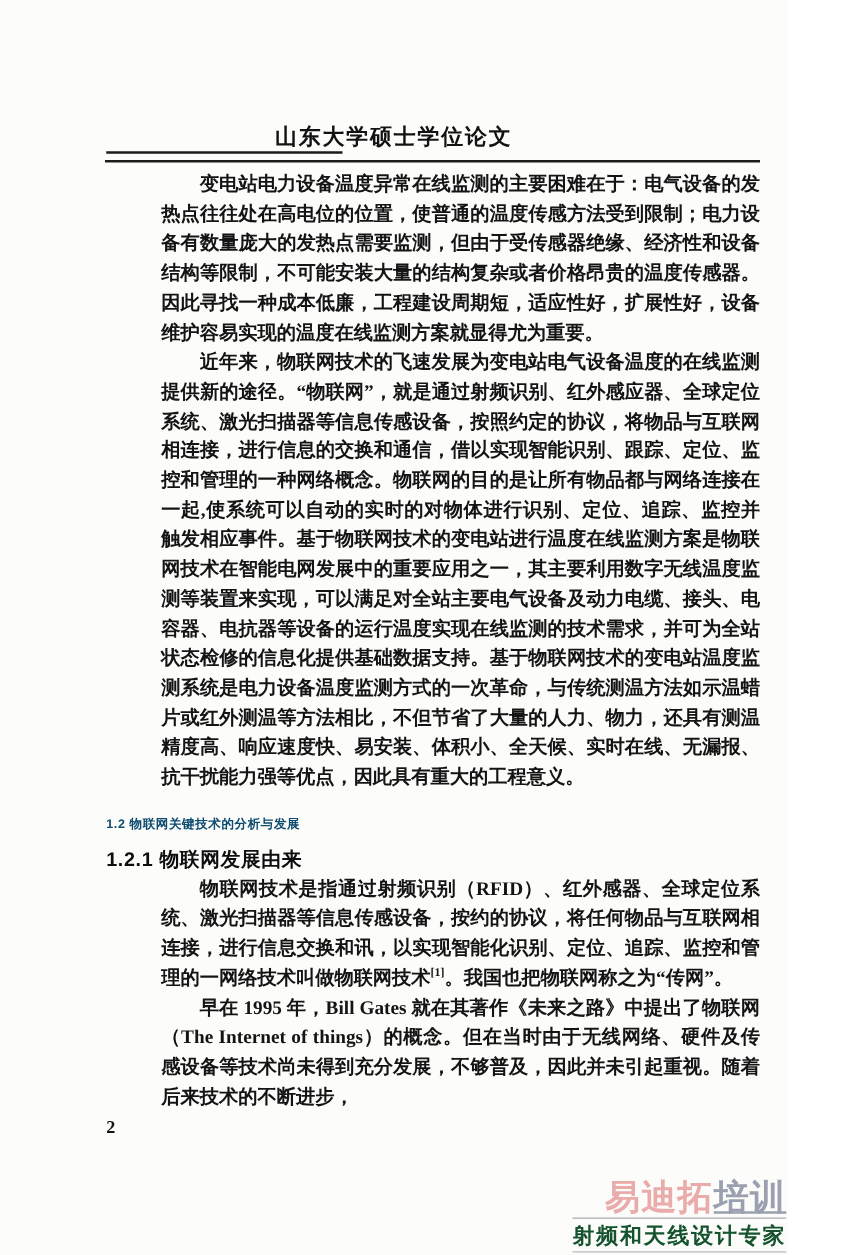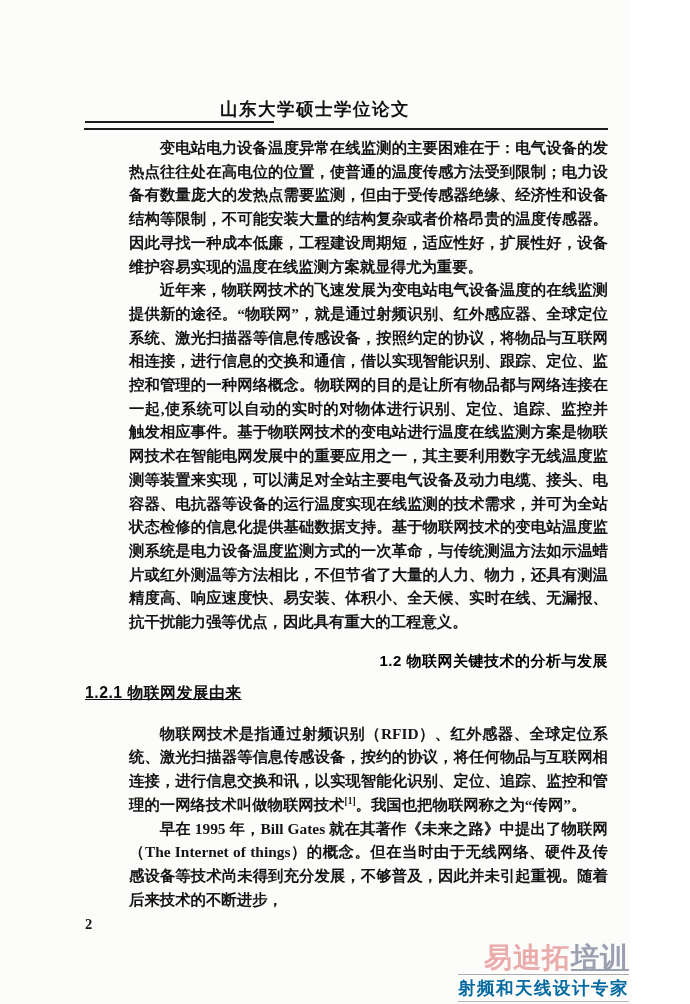--- a/index.html
+++ b/index.html
@@ -49,35 +49,33 @@
   }
   .content p.indent { text-indent: 2em; margin-left: 44px; }
   sup.ref {
     font-size: 9.5px;
     vertical-align: super;
     line-height: 0;
     font-weight: 600;
   }
   h2.section {
     margin: 18px 0 12px 0;
-    font-size: 15px;
+    font-size: 10px;
     font-weight: 700;
-    color: #000000;
+    color: #0c4a6e;
     font-family: "Liberation Sans", sans-serif;
     letter-spacing: 0.5px;
-    text-align: right;
   }
   h3.subsection {
-    margin: 0 0 18px 0;
+    margin: 0 0 1px 0;
     font-size: 15.8px;
     font-weight: 700;
     color: #0e0e0e;
     font-family: "Liberation Sans", sans-serif;
     letter-spacing: 0.5px;
-    text-decoration: underline;
   }
   .pagenum {
     margin-top: 5px;
     font-size: 14.5px;
     font-weight: 700;
     color: #141414;
   }
   .watermark {
     position: absolute;
     right: 0px; bottom: 2px;
@@ -130,16 +128,16 @@
     <p class="indent"><span>物联网技术是指通过射频识别（RFID）、红外感器、全球定位系统、激光扫描器等信息传感设备，按约的协议，将任何物品与互联网相连接，进行信息交换和讯，以实现智能化识别、定位、追踪、监控和管理的一网络技术叫做物联网技术</span><sup class="ref">[1]</sup><span>。我国也把物联网称之为“传网”。</span></p>
 
     <p class="indent">早在 1995 年，Bill Gates 就在其著作《未来之路》中提出了物联网（The Internet of things）的概念。但在当时由于无线网络、硬件及传感设备等技术尚未得到充分发展，不够普及，因此并未引起重视。随着后来技术的不断进步，</p>
 
     <div class="pagenum">2</div>
   </div>
 
   <div class="watermark">
     <div class="wm-brand"><span style="color: rgb(234, 171, 171); margin-top: 28px;">易迪拓</span><span style="color: rgb(154, 160, 176); text-decoration: underline;">培训</span></div>
     <div class="wm-rule"></div>
-    <div class="wm-tagline" style="color: #0369a1;">射频和天线设计专家</div>
+    <div class="wm-tagline" style="color: #14532d;">射频和天线设计专家</div>
   </div>
 
 </div>
 
 </body></html>

